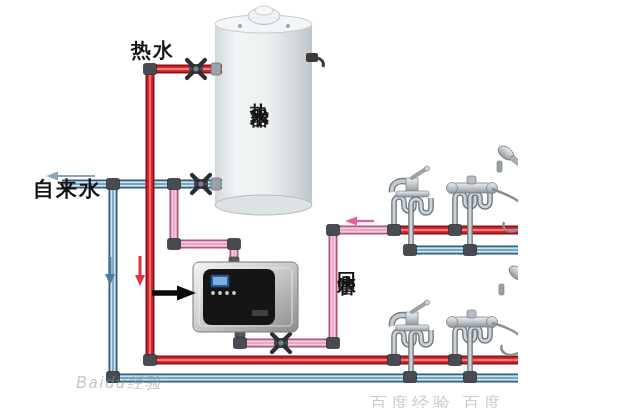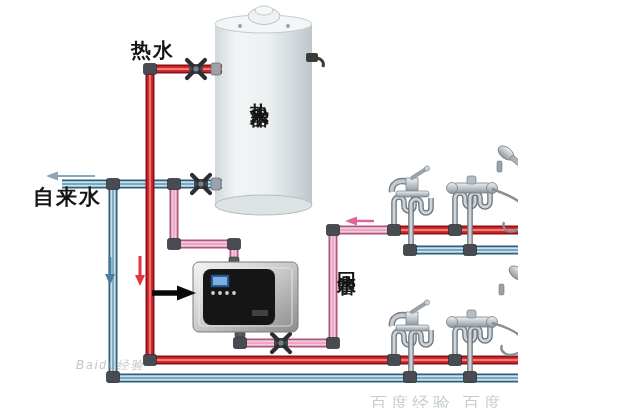--- a/index.html
+++ b/index.html
@@ -232,20 +232,20 @@
     <ellipse cx="0" cy="0" rx="9" ry="5.5" fill="url(#chrome)" stroke="#70787f" stroke-width="0.8"></ellipse>
     <rect x="6" y="-2.5" width="14" height="5" rx="2" fill="#aab2b8" stroke="#70787f" stroke-width="0.6"></rect>
   </g>
   <rect x="499" y="284" width="5" height="11" rx="1.5" fill="#9aa2a8" stroke="#70787f" stroke-width="0.6"></rect>
 </svg>
 
   <div class="diagram-label" style="left:131px;top:40px;font-size:20px;">热水</div>
 
   <div class="diagram-label vertical" style="left:249px;top:88px;font-size:19px;">热水器</div>
 
-  <div class="diagram-label" style="left:33px;top:186px;font-size:21px;text-align:center;">自来水</div>
+  <div class="diagram-label" style="left:33px;top:178px;font-size:21px;text-align:center;">自来水</div>
 
 
   <div class="diagram-label vertical" style="left:336px;top:256px;font-size:19px;">回水管</div>
 
-  <div class="watermark" style="left:76px;top:357px;font-size:12px;font-style:italic;color:rgba(140,150,155,0.55);">Baidu经验</div>
+  <div class="watermark" style="left:76px;top:373px;font-size:16px;font-style:italic;color:rgba(140,150,155,0.55);">Baidu经验</div>
   <div class="watermark" style="left:370px;top:392px;font-size:17px;color:rgba(115,128,133,0.4);letter-spacing:4px;">百度经验 百度经验 百度经验</div>
 </div>
 
 </body></html>

